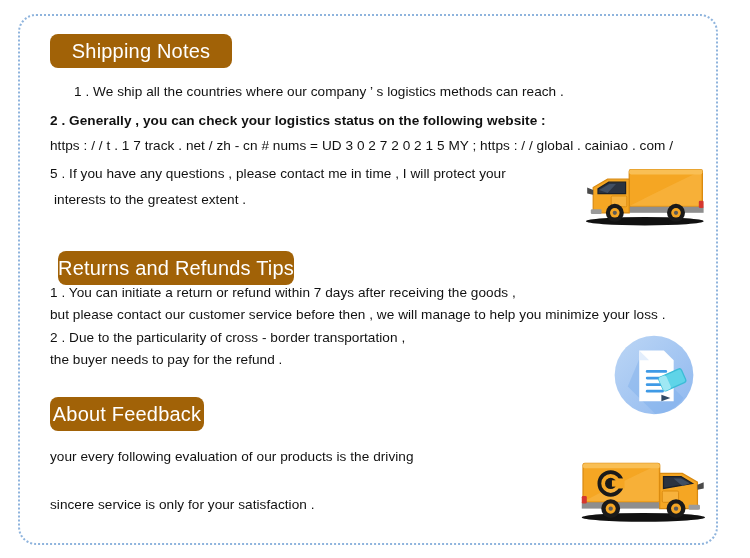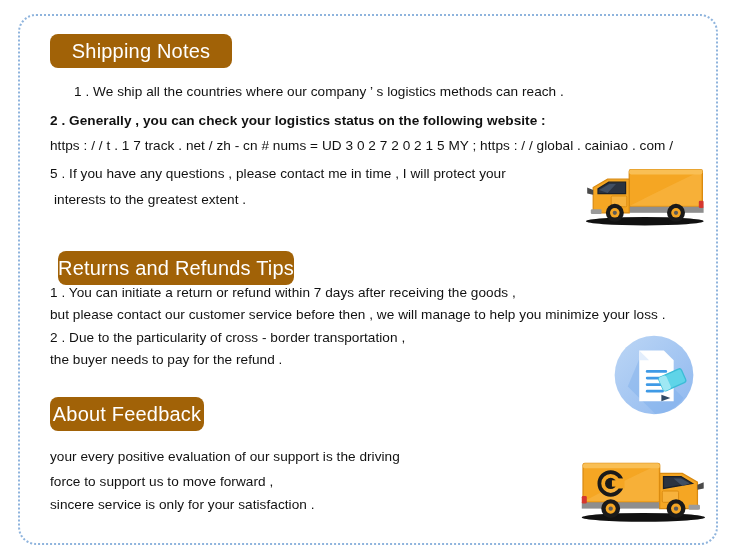--- a/index.html
+++ b/index.html
@@ -170,22 +170,21 @@
 
       <g transform="rotate(-24 70 58)">
         <rect x="58" y="48" width="30" height="18" rx="3" fill="#5fd4e8" stroke="#3bbcd6" stroke-width="1.6"></rect>
         <rect x="58" y="48" width="10" height="18" rx="3" fill="#9fe8f4"></rect>
       </g>
     </svg>
   </div>
 
   <div class="badge" id="badge-feedback">About Feedback</div>
 
-  <div class="line" id="fb-l1">your every positive evaluation of our support is the driving</div>
-  <div class="line" id="fb-l2">force to support us to  move forward ,</div>
+  <div class="line" id="fb-l1">your every following evaluation of our products is the driving</div>
   <div class="line" id="fb-l3">sincere service is only for your satisfaction .</div>
 
   <div class="icon-wrap" id="truck-bottom">
     <svg viewBox="0 0 210 100" xmlns="http://www.w3.org/2000/svg">
       <ellipse cx="104" cy="92" rx="98" ry="7" fill="#111111"></ellipse>
 
       <rect x="8" y="6" width="122" height="62" rx="3" fill="#f5a623" stroke="#d98a10" stroke-width="2"></rect>
       <path d="M10 66 Q60 40 128 8 L128 66 Z" fill="#f7b23c" opacity="0.85"></path>
       <rect x="8" y="6" width="122" height="8" rx="3" fill="#f9bf55"></rect>
 

